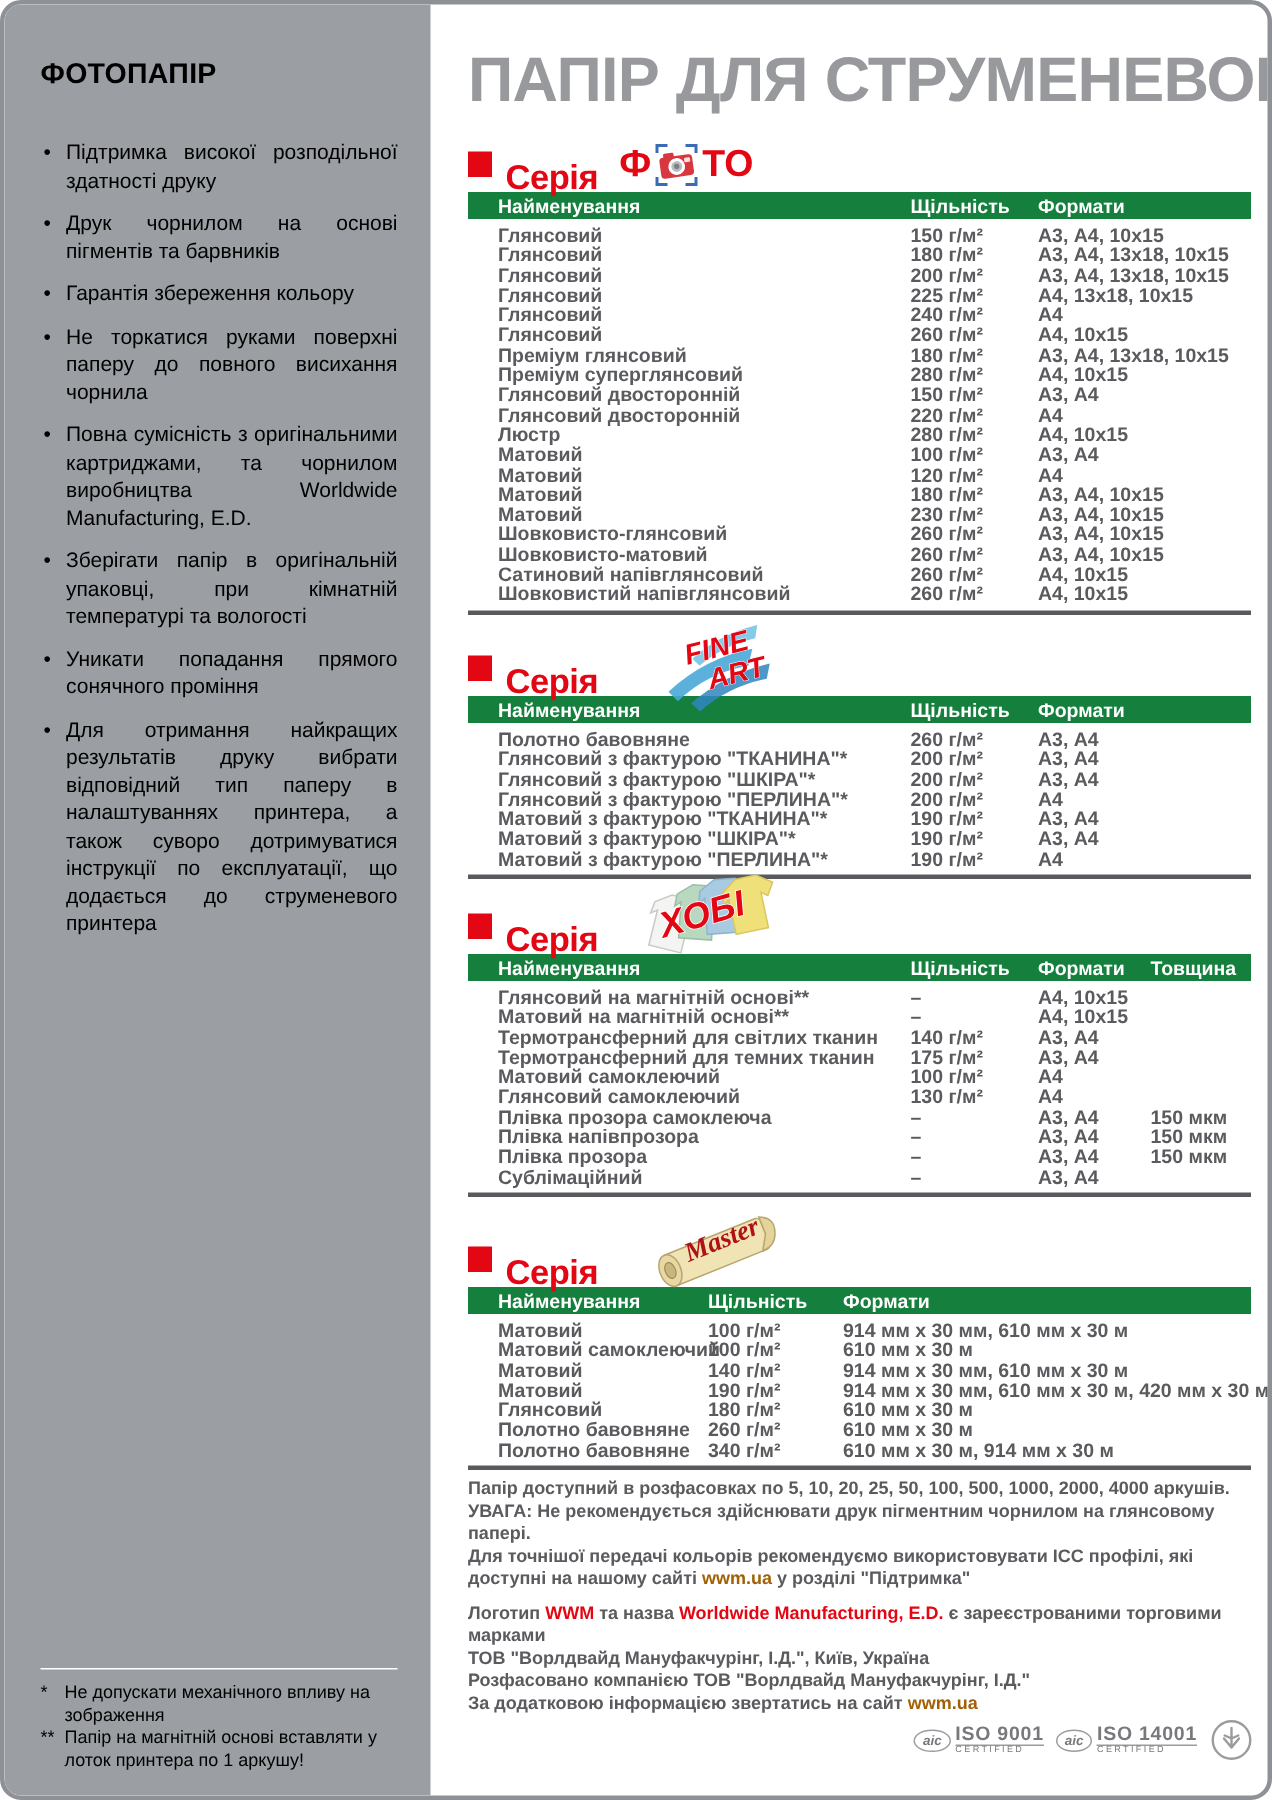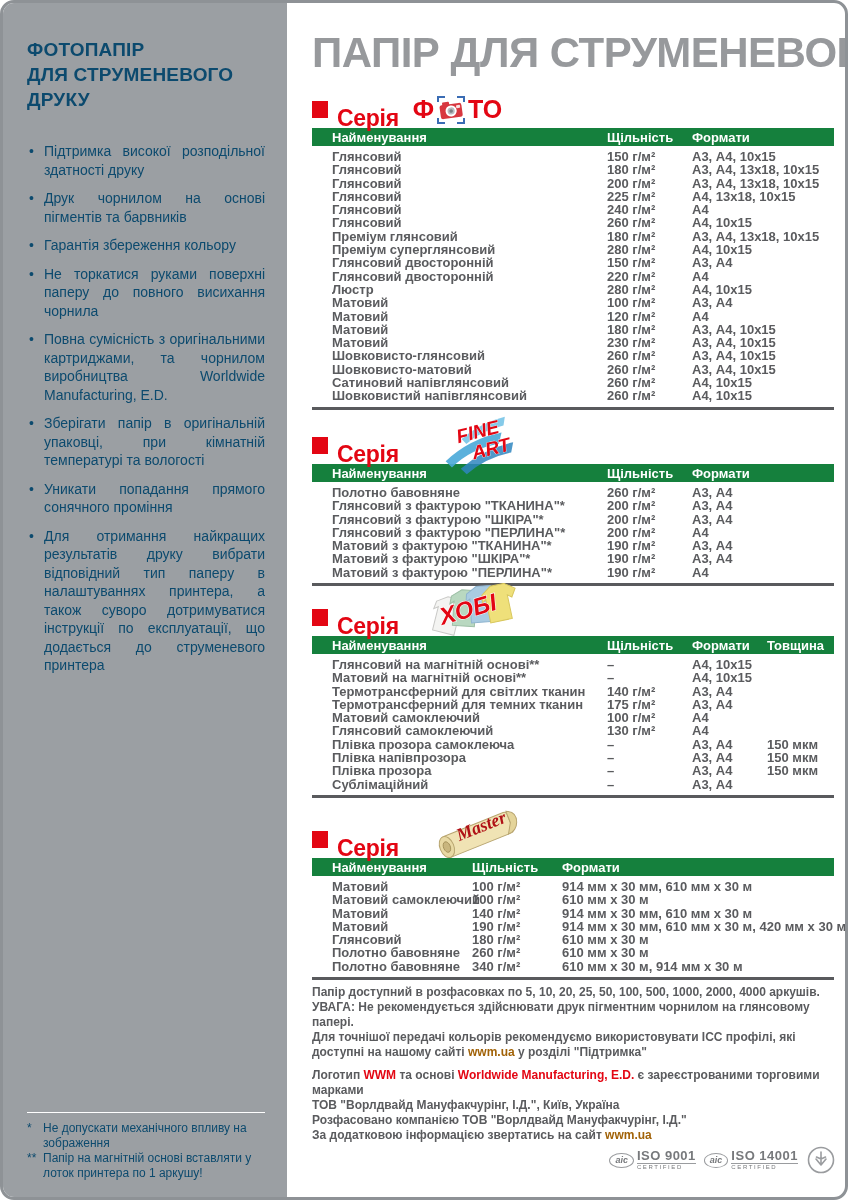--- a/index.html
+++ b/index.html
@@ -4,21 +4,21 @@
 <style>
   * { margin:0; padding:0; box-sizing:border-box; }
   html,body { background:#ffffff; font-family:"Liberation Sans", sans-serif; }
   .page {
     position:relative; width:848px; height:1200px; margin:0 auto;
     background:#ffffff; border:3px solid #8e9296; border-radius:14px; overflow:hidden;
   }
   
   .sidebar {
     position:absolute; left:0; top:0; width:284px; height:100%;
-    background:#9b9fa3; color:#0c4a6e; padding:34px 22px 18px 24px;
+    background:#9b9fa3; color:#000000; padding:34px 22px 18px 24px;
   }
   .sidebar-title { font-size:19px; font-weight:bold; line-height:25px; letter-spacing:.2px; }
   .bullets { margin-top:30px; }
   .bullet {
     position:relative; padding-left:17px; margin-bottom:10px;
     font-size:14px; line-height:18.5px; text-align:justify; font-weight:400;
   }
   .bullet::before { content:"\2022"; position:absolute; left:2px; top:0; }
   .side-footnotes {
     position:absolute; left:24px; right:22px; bottom:16px;
@@ -77,21 +77,20 @@
   .arrow-circle { width:30px; height:30px; }
 </style>
 </head>
 <body>
 
 <div class="page">
 
   <aside class="sidebar">
     <div class="sidebar-title">
       <div>ФОТОПАПІР</div>
-      <div>ДЛЯ СТРУМЕНЕВОГО ДРУКУ</div>
     </div>
     <div class="bullets">
         <div class="bullet">Підтримка високої розподільної здатності друку</div>
         <div class="bullet">Друк чорнилом на основі пігментів та барвників</div>
         <div class="bullet">Гарантія збереження кольору</div>
         <div class="bullet">Не торкатися руками поверхні паперу до повного висихання чорнила</div>
         <div class="bullet">Повна сумісність з оригінальними картриджами, та чорнилом виробництва Worldwide Manufacturing, E.D.</div>
         <div class="bullet">Зберігати папір в оригінальній упаковці, при кімнатній температурі та вологості</div>
         <div class="bullet">Уникати попадання прямого сонячного проміння</div>
         <div class="bullet">Для отримання найкращих результатів друку вибрати відповідний тип паперу в налаштуваннях принтера, а також суворо дотримуватися інструкції по експлуатації, що додається до струменевого принтера</div>
@@ -461,21 +460,21 @@
           </div>
         <div class="tline"></div>
       </div>
     </section>
 
     <div class="notes">
       <p>Папір доступний в розфасовках по 5, 10, 20, 25, 50, 100, 500, 1000, 2000, 4000 аркушів.</p>
       <p>УВАГА: Не рекомендується здійснювати друк пігментним чорнилом на глянсовому папері.</p>
       <p><span>Для точнішої передачі кольорів рекомендуємо використовувати ICC профілі, які доступні на нашому сайті </span><a class="link" href="#">wwm.ua</a><span> у розділі "Підтримка"</span></p>
       <div class="gap"></div>
-      <p><span>Логотип </span><span class="brand">WWM</span><span> та основі </span><span class="brand">Worldwide Manufacturing, E.D.</span><span> є зареєстрованими торговими марками</span></p>
+      <p><span>Логотип </span><span class="brand">WWM</span><span> та назва </span><span class="brand">Worldwide Manufacturing, E.D.</span><span> є зареєстрованими торговими марками</span></p>
       <p>ТОВ "Ворлдвайд Мануфакчурінг, І.Д.", Київ, Україна</p>
       <p>Розфасовано компанією ТОВ "Ворлдвайд Мануфакчурінг, І.Д."</p>
       <p><span>За додатковою інформацією звертатись на сайт </span><a class="link" href="#">wwm.ua</a></p>
     </div>
 
     <div class="badges">
       <div class="iso-badge">
         <span class="aic-oval">aic</span>
         <span class="iso-text">
           <div class="iso-title">ISO 9001</div>

